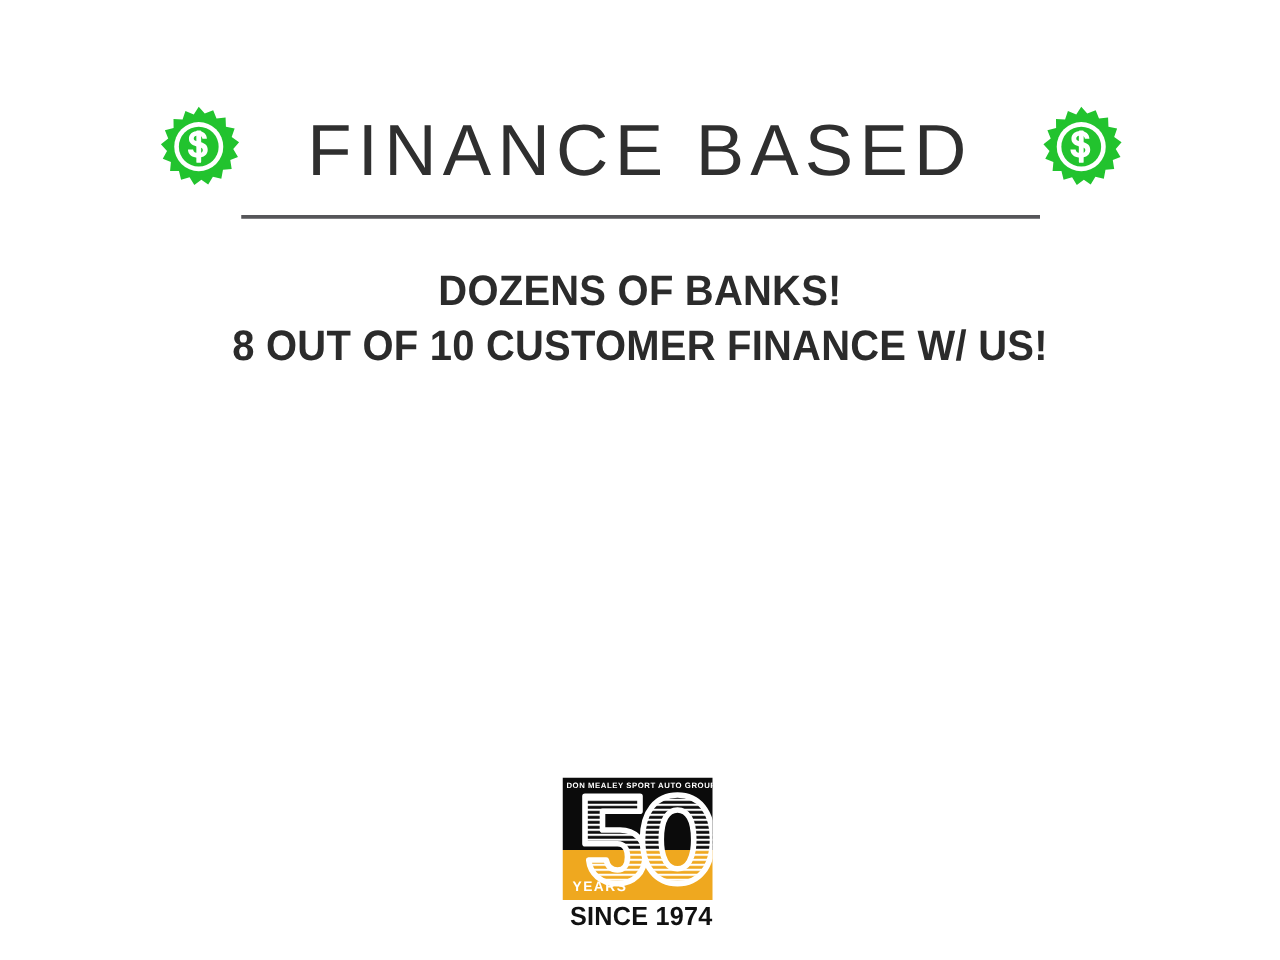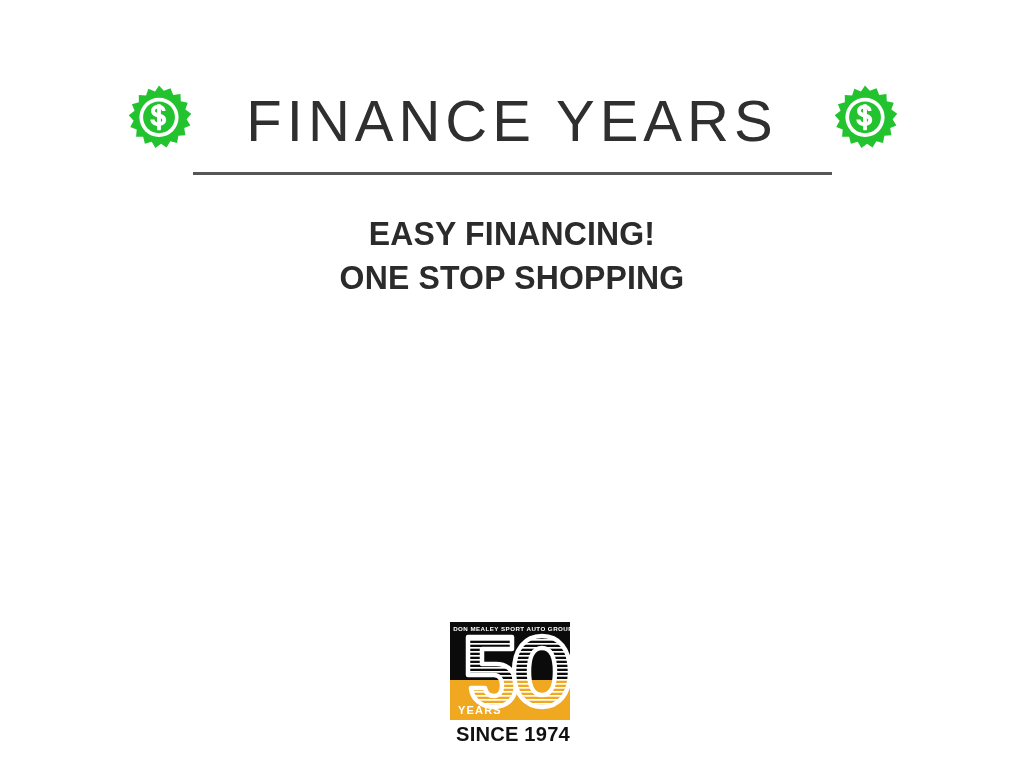--- a/index.html
+++ b/index.html
@@ -181,21 +181,21 @@
         </g>
         <circle cx="50" cy="45" r="33" fill="#22c32e"></circle>
         <circle cx="50" cy="45" r="26.5" fill="#ffffff"></circle>
         <circle cx="50" cy="45" r="21.5" fill="#22c32e"></circle>
         <g fill="#ffffff">
           <rect x="47.4" y="27.5" width="5.2" height="35" rx="1"></rect>
           <path d="M58.8 36.6c0-5.1-4.2-8.4-9.6-8.4-5.6 0-9.8 3.3-9.8 8.3 0 4.4 2.9 6.8 8.3 8.3l3.1 0.9c2.6 0.7 3.6 1.5 3.6 3.1 0 1.9-1.9 3.2-5 3.2-3.2 0-5.3-1.4-5.5-3.9h-5.6c0.2 5.5 4.4 8.8 11 8.8 6.1 0 10.4-3.2 10.4-8.5 0-4.3-2.6-6.8-8.1-8.3l-3.3-0.9c-2.7-0.7-3.7-1.6-3.7-3.1 0-1.9 1.8-3.1 4.6-3.1 2.9 0 4.6 1.3 4.8 3.6z"></path>
         </g>
       </svg>
 
-      <div class="title">FINANCE YEARS</div>
+      <div class="title">FINANCE BASED</div>
 
       <svg class="gear-icon" viewBox="0 0 100 100">
         <g fill="#22c32e">
           <path d="M50 2 L56.5 9.2 L65.6 5.6 L69.2 14.7 L79 13.6 L79.4 23.4 L88.8 25.3 L85.6 34.6 L93.6 40.2 L87.3 47.7 L92.4 56.1 L84.1 59.5 L85.6 69.2 L76.2 70 L74.4 79.6 L65.3 77.5 L60.2 85.9 L52.8 80.8 L45.2 86.5 L40.1 78 L30.9 80.7 L28.6 71.3 L19 71.3 L19.9 61.6 L11.1 58.1 L15.7 49.6 L9.1 42.3 L17 36.3 L13.4 27.3 L22.8 24.8 L22.7 15 L32.5 15.6 L35.6 6.4 L44.6 10.3 Z"></path>
         </g>
         <circle cx="50" cy="45" r="33" fill="#22c32e"></circle>
         <circle cx="50" cy="45" r="26.5" fill="#ffffff"></circle>
         <circle cx="50" cy="45" r="21.5" fill="#22c32e"></circle>
         <g fill="#ffffff">
           <rect x="47.4" y="27.5" width="5.2" height="35" rx="1"></rect>
@@ -203,25 +203,25 @@
         </g>
       </svg>
 
     </div>
   </div>
 
   <div class="rule"></div>
 
   <div class="body-copy">
 
-
     <div class="block">
-      <div class="line-strong">EASY FINANCING!</div>
-      <div class="line-sub">ONE STOP SHOPPING</div>
+      <div class="line-strong">DOZENS OF BANKS!</div>
+      <div class="line-sub">8 OUT OF 10 CUSTOMER FINANCE W/ US!</div>
     </div>
+
 
 
   </div>
 
   <div class="logo">
     <div class="logo-badge">
       <div class="badge-top"></div>
       <div class="badge-bottom"></div>
 
       <div class="badge-brand">DON MEALEY SPORT AUTO GROUP</div>

